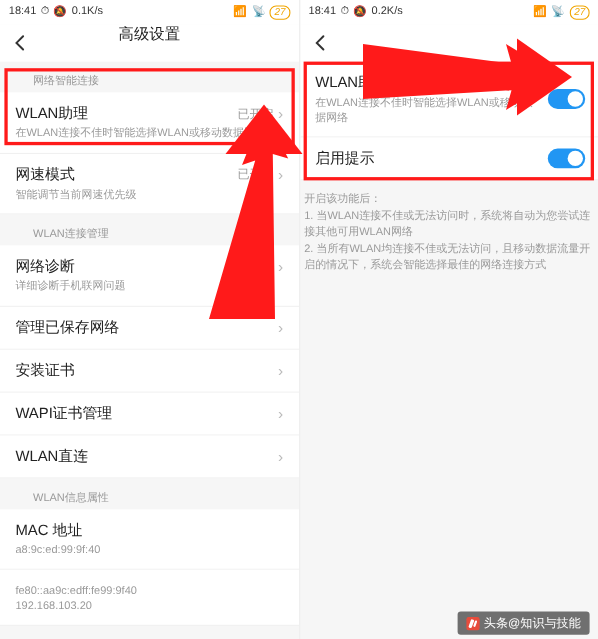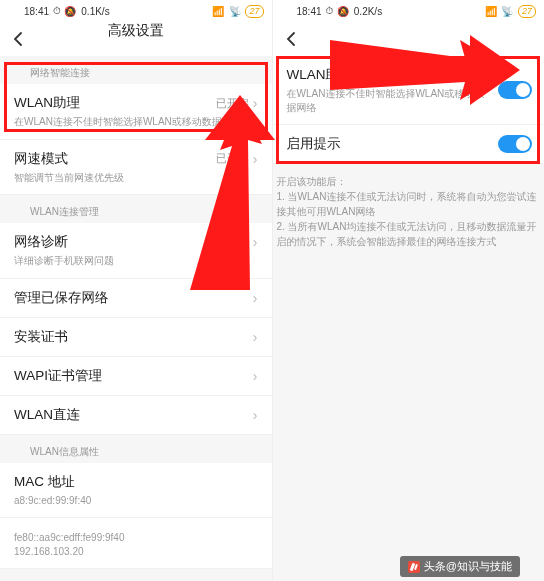--- a/index.html
+++ b/index.html
@@ -31,21 +31,21 @@
   .status {
     height: 22px;
     background: #fff;
     display: flex;
     align-items: center;
     padding: 0 8px;
     font-size: 10px;
     color: #333;
     justify-content: space-between;
   }
-  .status-left, .status-right { display: flex; align-items: center; gap: 4px; margin-left: 16px; }
+  .status-left, .status-right { display: flex; gap: 4px; }
   .batt {
     display:inline-block; padding:0 3px; border:1px solid #f0a500;
     border-radius:6px; color:#f0a500; font-size:9px; line-height:11px;font-style:italic;
   }
 
   .navbar {
     height: 34px;
     background: #fff;
     display: flex;
     justify-content: center;
@@ -94,21 +94,21 @@
   }
 
   
   .arrow {
     position:absolute; pointer-events:none;
   }
   .arrow svg { display:block; }
 
   
   .wm {
-    position:absolute; right:24px; bottom:4px;
+    position:absolute; right:8px; bottom:4px;
     background:rgba(0,0,0,.55); color:#fff; font-size:11px;
     padding:3px 8px; border-radius:3px; display:flex; align-items:center; gap:4px;
   }
   .wm-ico{
     width:12px;height:12px;background:#e74c3c;border-radius:2px;position:relative;
   }
   .wm-ico::before{content:"";position:absolute;left:3px;top:2px;width:3px;height:8px;background:#fff;border-radius:1px;transform:rotate(20deg);}
   .wm-ico::after{content:"";position:absolute;left:7px;top:3px;width:2px;height:6px;background:#fff;border-radius:1px;transform:rotate(20deg);}
 </style>
 </head>

